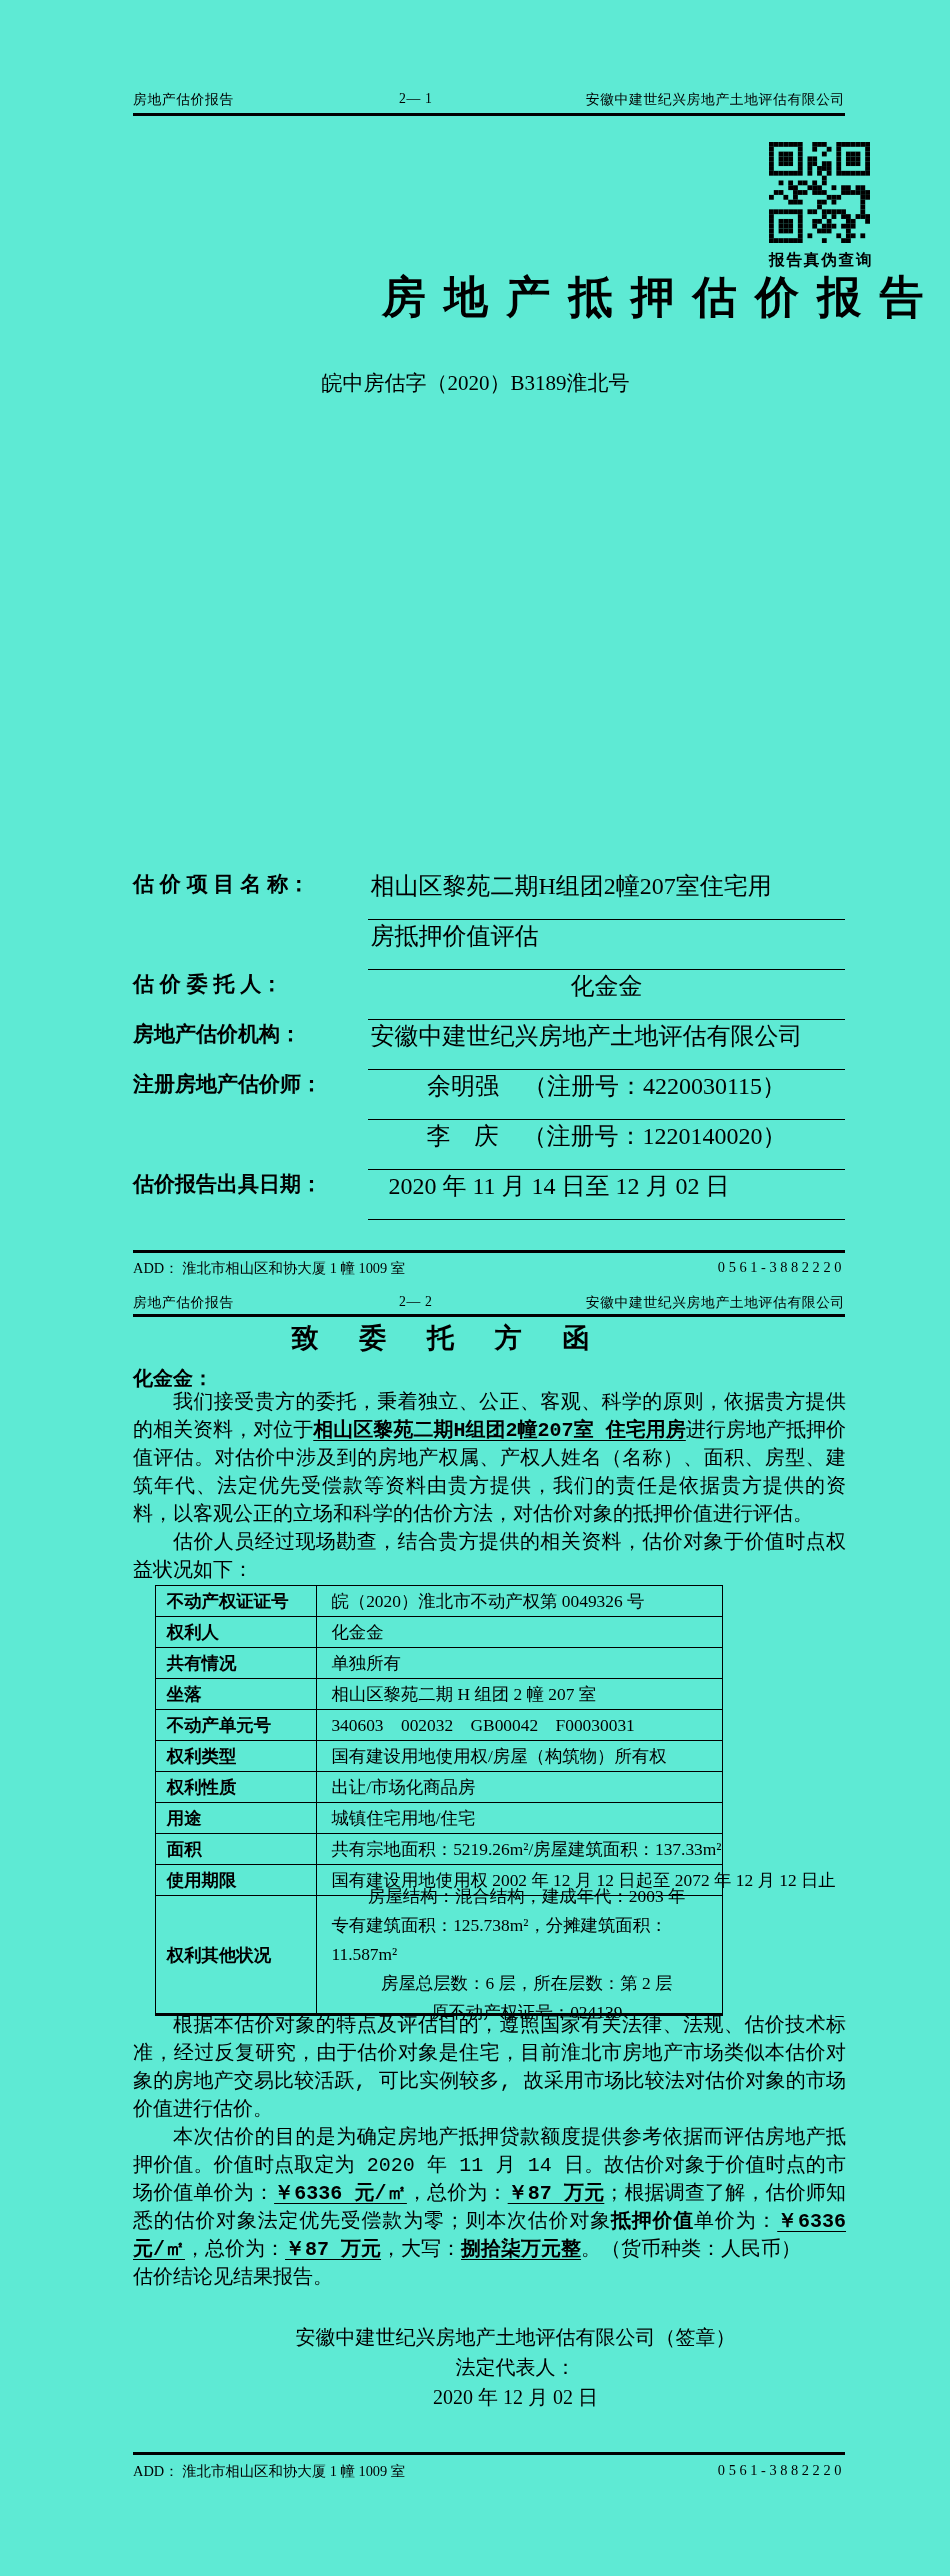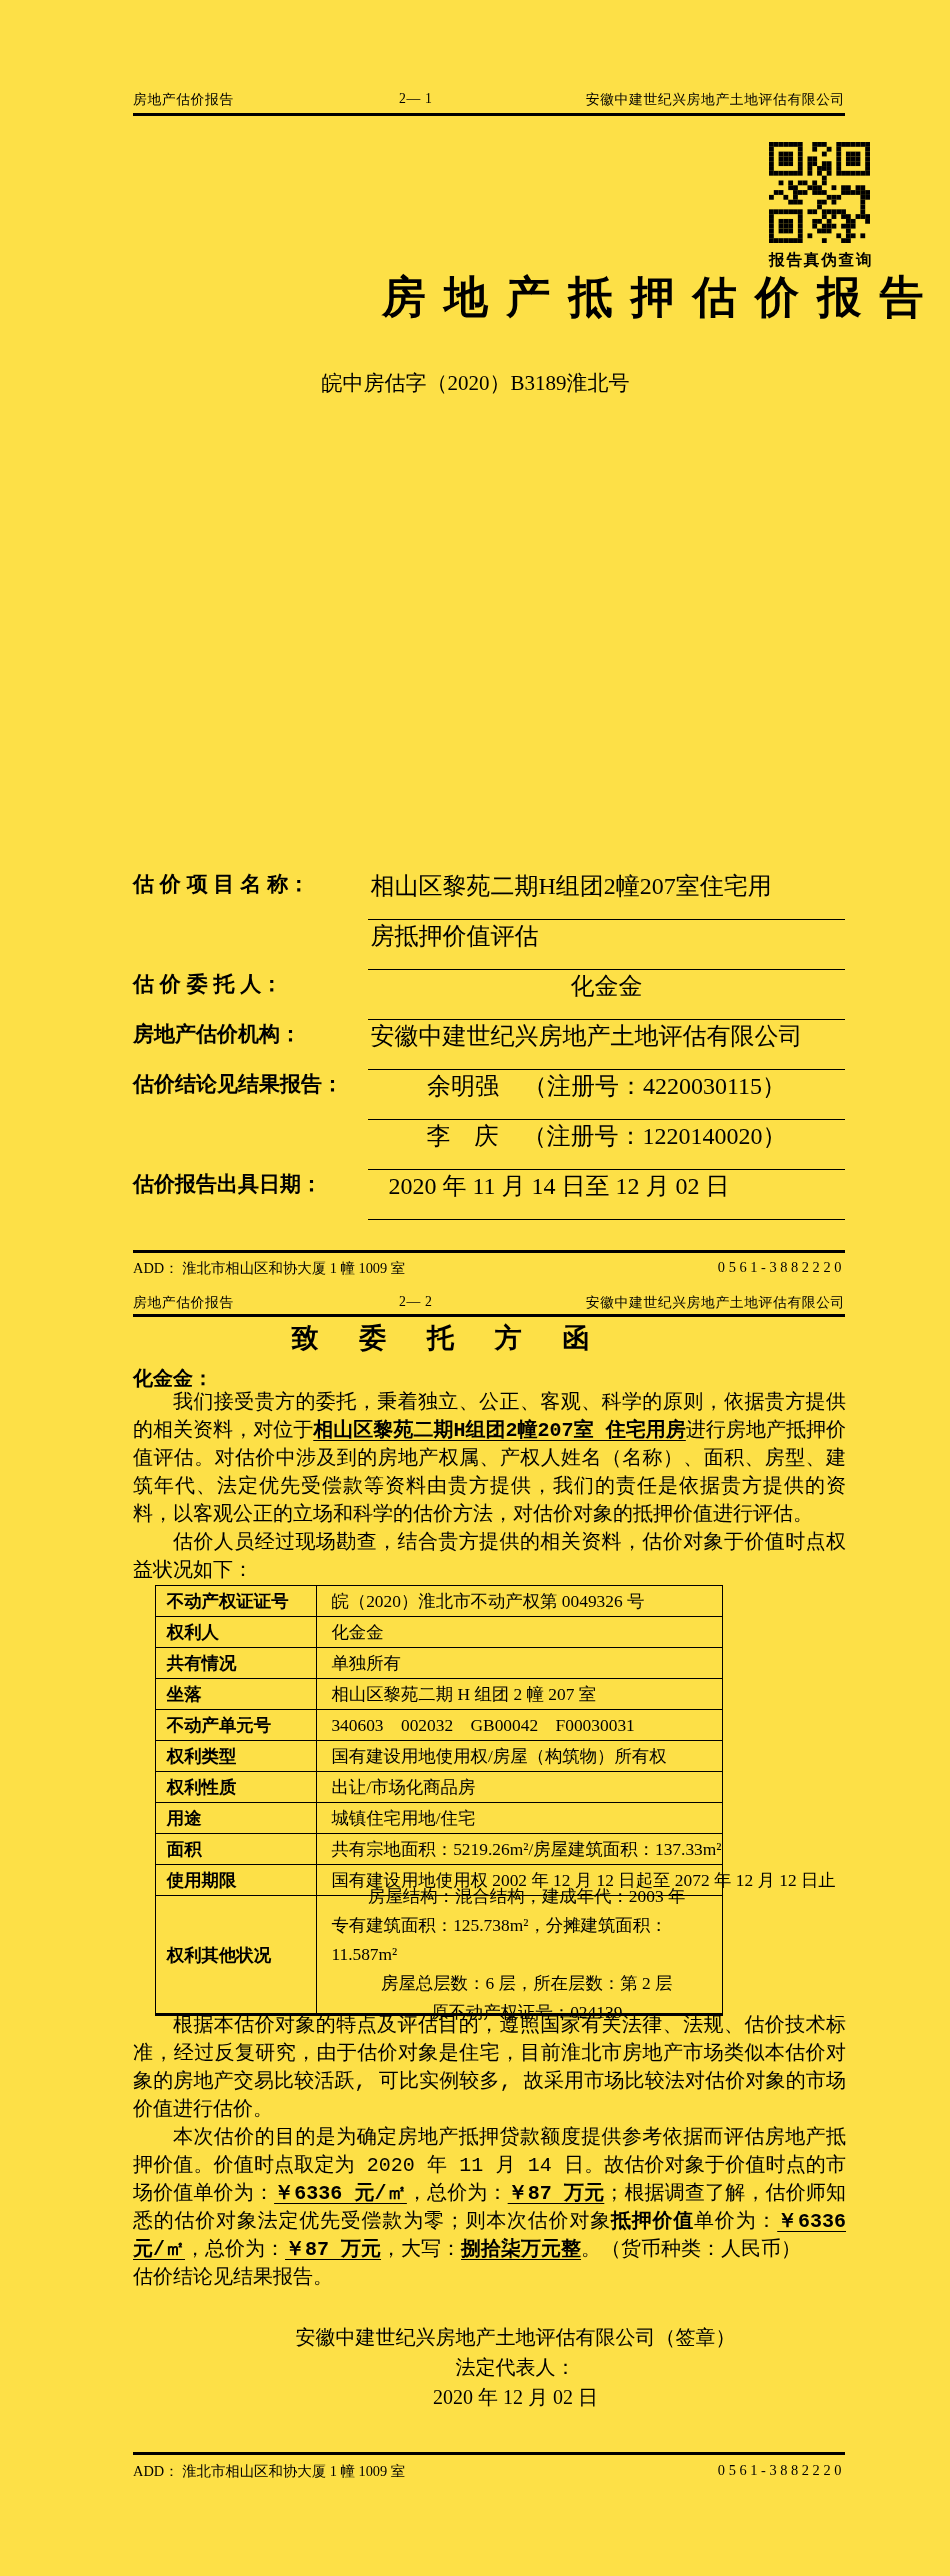--- a/index.html
+++ b/index.html
@@ -1,16 +1,16 @@
 <!DOCTYPE html>
 <html style="font-size:9.6px"><head>
 <meta charset="utf-8">
 <style>
   html,body{margin:0;padding:0;background:#ffffff;}
-  .canvas{position:relative;width:951px;height:2576px;background:#fde047;color:#000;
+  .canvas{position:relative;width:951px;height:2576px;background:#5eead4;color:#000;
           font-family:"Liberation Serif","DejaVu Serif",serif;}
   .rule{position:absolute;left:133px;width:712px;height:3px;background:#000;}
   
   .runhead{position:absolute;left:133px;width:712px;display:flex;justify-content:space-between;
            font-size:13.8px;letter-spacing:0.6px;}
   .runhead .mid{flex:0 0 auto;margin-left:12px;}
   
   .runfoot{position:absolute;left:133px;width:712px;display:flex;justify-content:space-between;
            font-size:14.4px;}
   .runfoot .phone{letter-spacing:3.6px;}
@@ -300,21 +300,21 @@
     </div>
     <div class="frow">
       <span class="flabel">估 价 委 托 人：</span>
       <span class="fval center">化金金</span>
     </div>
     <div class="frow">
       <span class="flabel">房地产估价机构：</span>
       <span class="fval">安徽中建世纪兴房地产土地评估有限公司</span>
     </div>
     <div class="frow">
-      <span class="flabel">估价结论见结果报告：</span>
+      <span class="flabel">注册房地产估价师：</span>
       <span class="fval center">余明强　（注册号：4220030115）</span>
     </div>
     <div class="frow">
       <span class="flabel"></span>
       <span class="fval center">李　庆　（注册号：1220140020）</span>
     </div>
     <div class="frow">
       <span class="flabel">估价报告出具日期：</span>
       <span class="fval pad">2020 年 11 月 14 日至 12 月 02 日</span>
     </div>

